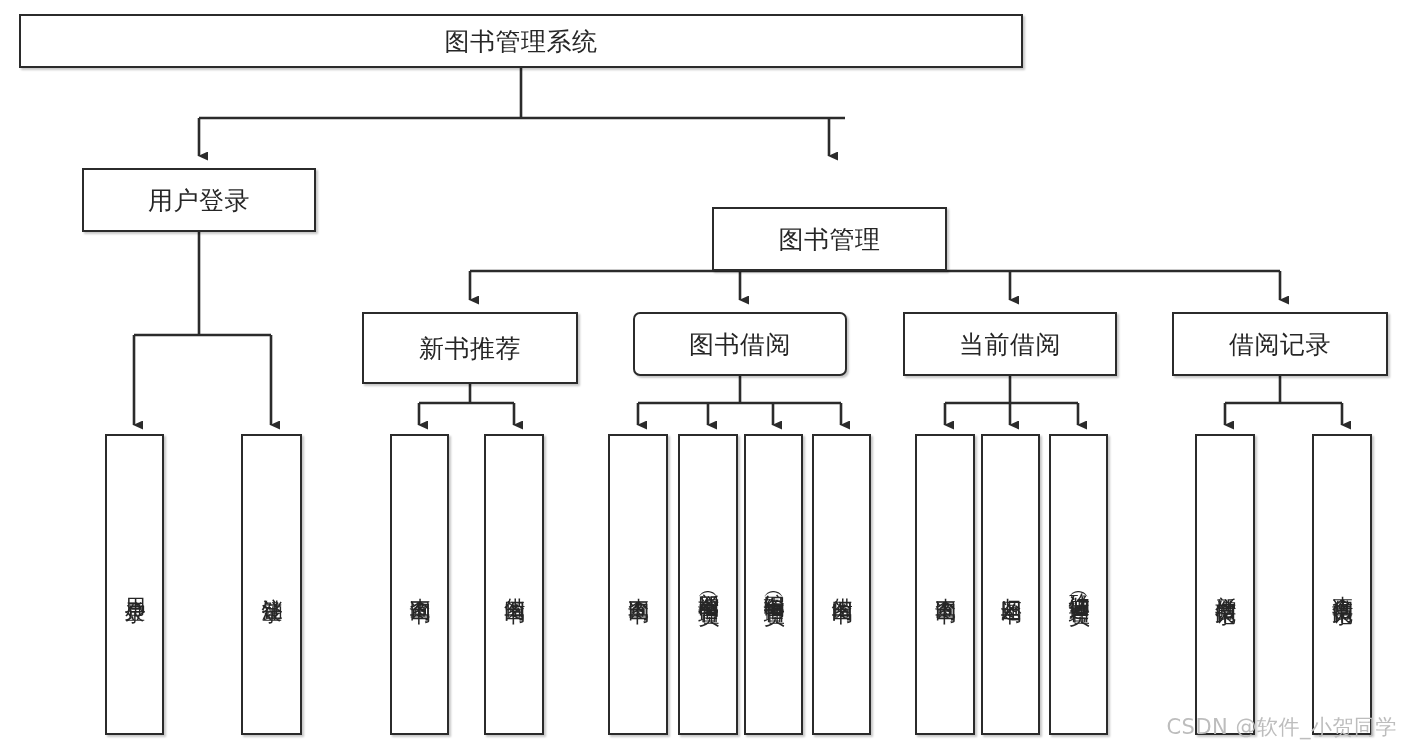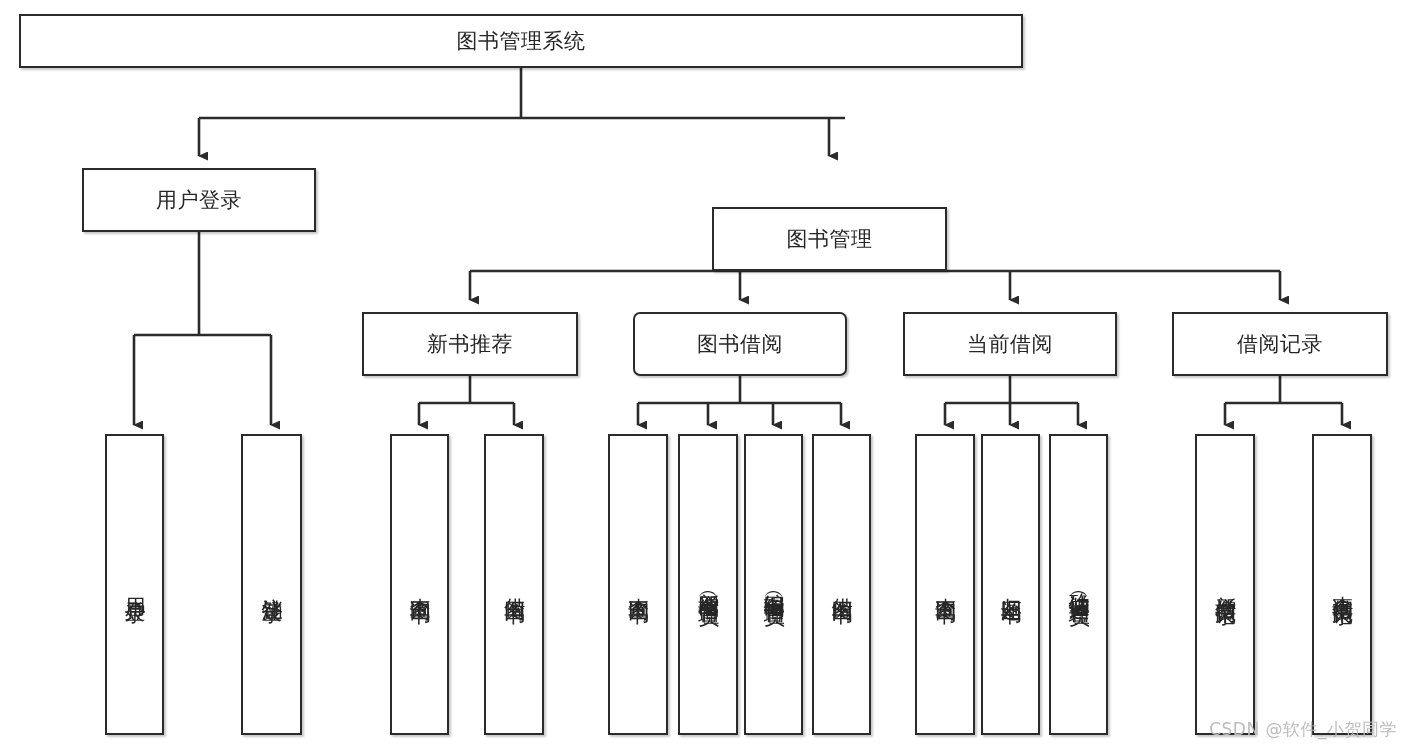--- a/index.html
+++ b/index.html
@@ -30,39 +30,39 @@
     box-sizing: border-box;
     border: 2px solid #2b2b2b;
     background: #ffffff;
     display: flex;
     align-items: center;
     justify-content: center;
     box-shadow: 2px 2px 2px rgba(0,0,0,0.22);
   }
   .node-label {
     color: #262626;
-    font-size: 21px;
+    font-size: 25px;
     line-height: 1.08;
     letter-spacing: 0.5px;
     white-space: nowrap;
     text-align: center;
   }
   .node-box.vertical .node-label {
     writing-mode: vertical-rl;
     text-orientation: upright;
     font-size: 21px;
     line-height: 1.22;
     letter-spacing: 2px;
     max-height: 280px;
   }
   .watermark {
     position: absolute;
     right: 8px;
     bottom: 6px;
-    font-size: 17px;
+    font-size: 21px;
     color: #bdbdbd;
     letter-spacing: 0.5px;
     white-space: nowrap;
     pointer-events: none;
   }
 </style>
 </head>
 <body>
 
 <div id="diagram-root">
@@ -121,21 +121,21 @@
     <span class="node-label">图书管理系统</span>
   </div>
 
   <div class="node-box" style="left:82px; top:168px; width:234px; height:64px;">
     <span class="node-label">用户登录</span>
   </div>
   <div class="node-box" style="left:712px; top:168px; width:235px; height:64px;margin-top:39px;">
     <span class="node-label">图书管理</span>
   </div>
 
-  <div class="node-box" style="left:362px; top:312px; width:216px; height:64px;">
+  <div class="node-box" style="left:362px; top:312px; width:216px; height:72px;">
     <span class="node-label">新书推荐</span>
   </div>
   <div class="node-box" style="left:633px; top:312px; width:214px; height:64px;border-radius:7px;">
     <span class="node-label">图书借阅</span>
   </div>
   <div class="node-box" style="left:1172px; top:312px; width:216px; height:64px;">
     <span class="node-label">借阅记录</span>
   </div>
   <div class="node-box" style="left:903px; top:312px; width:214px; height:64px;">
     <span class="node-label">当前借阅</span>

